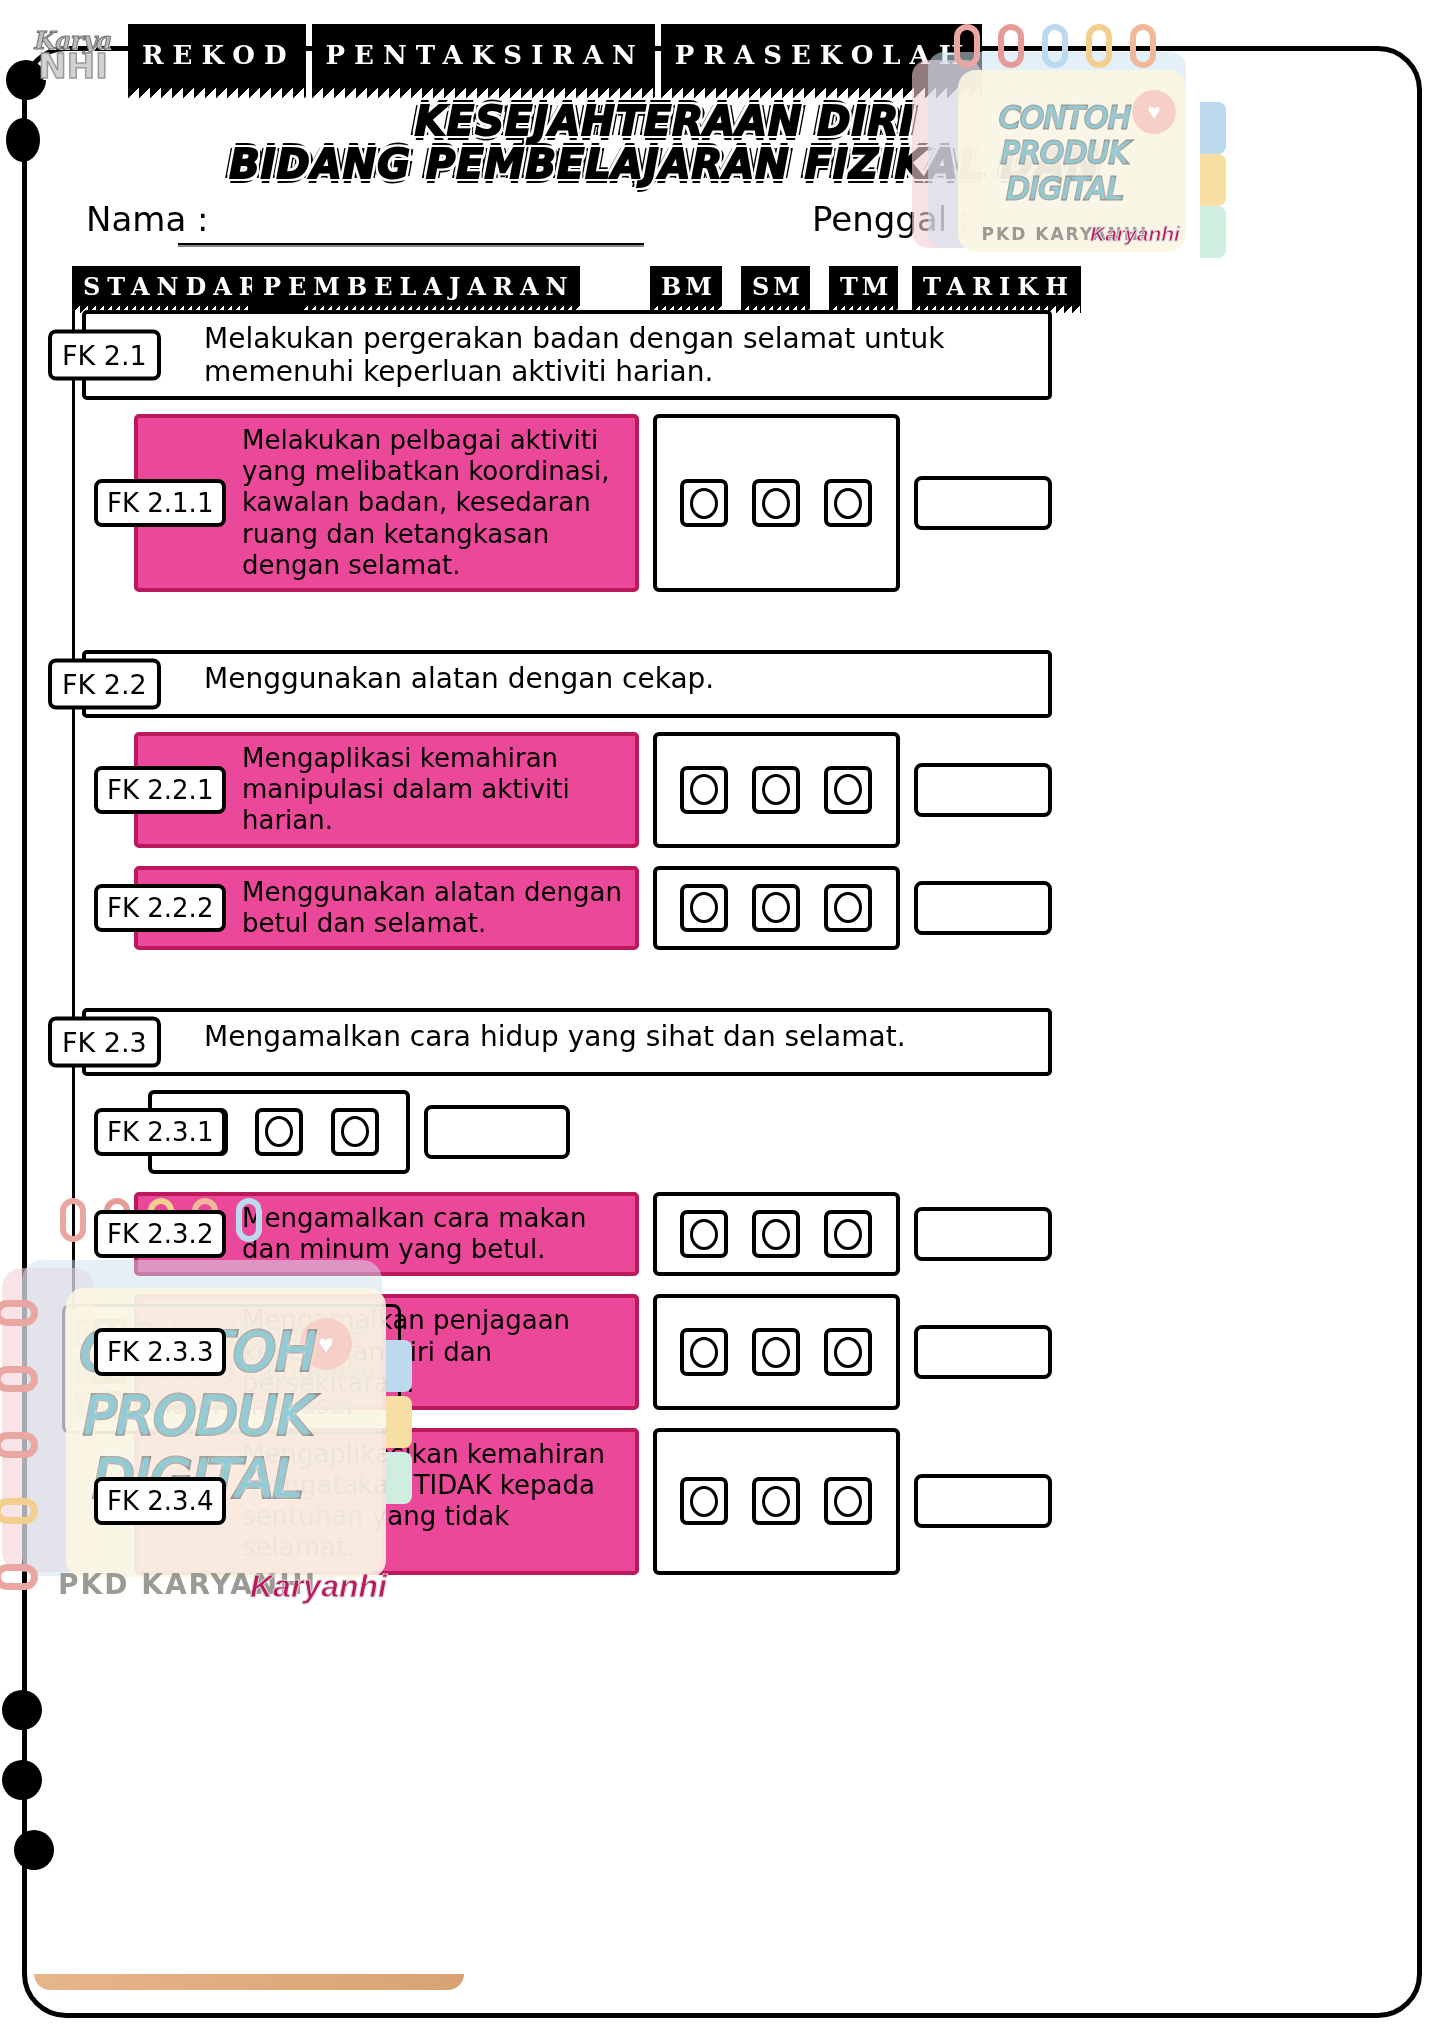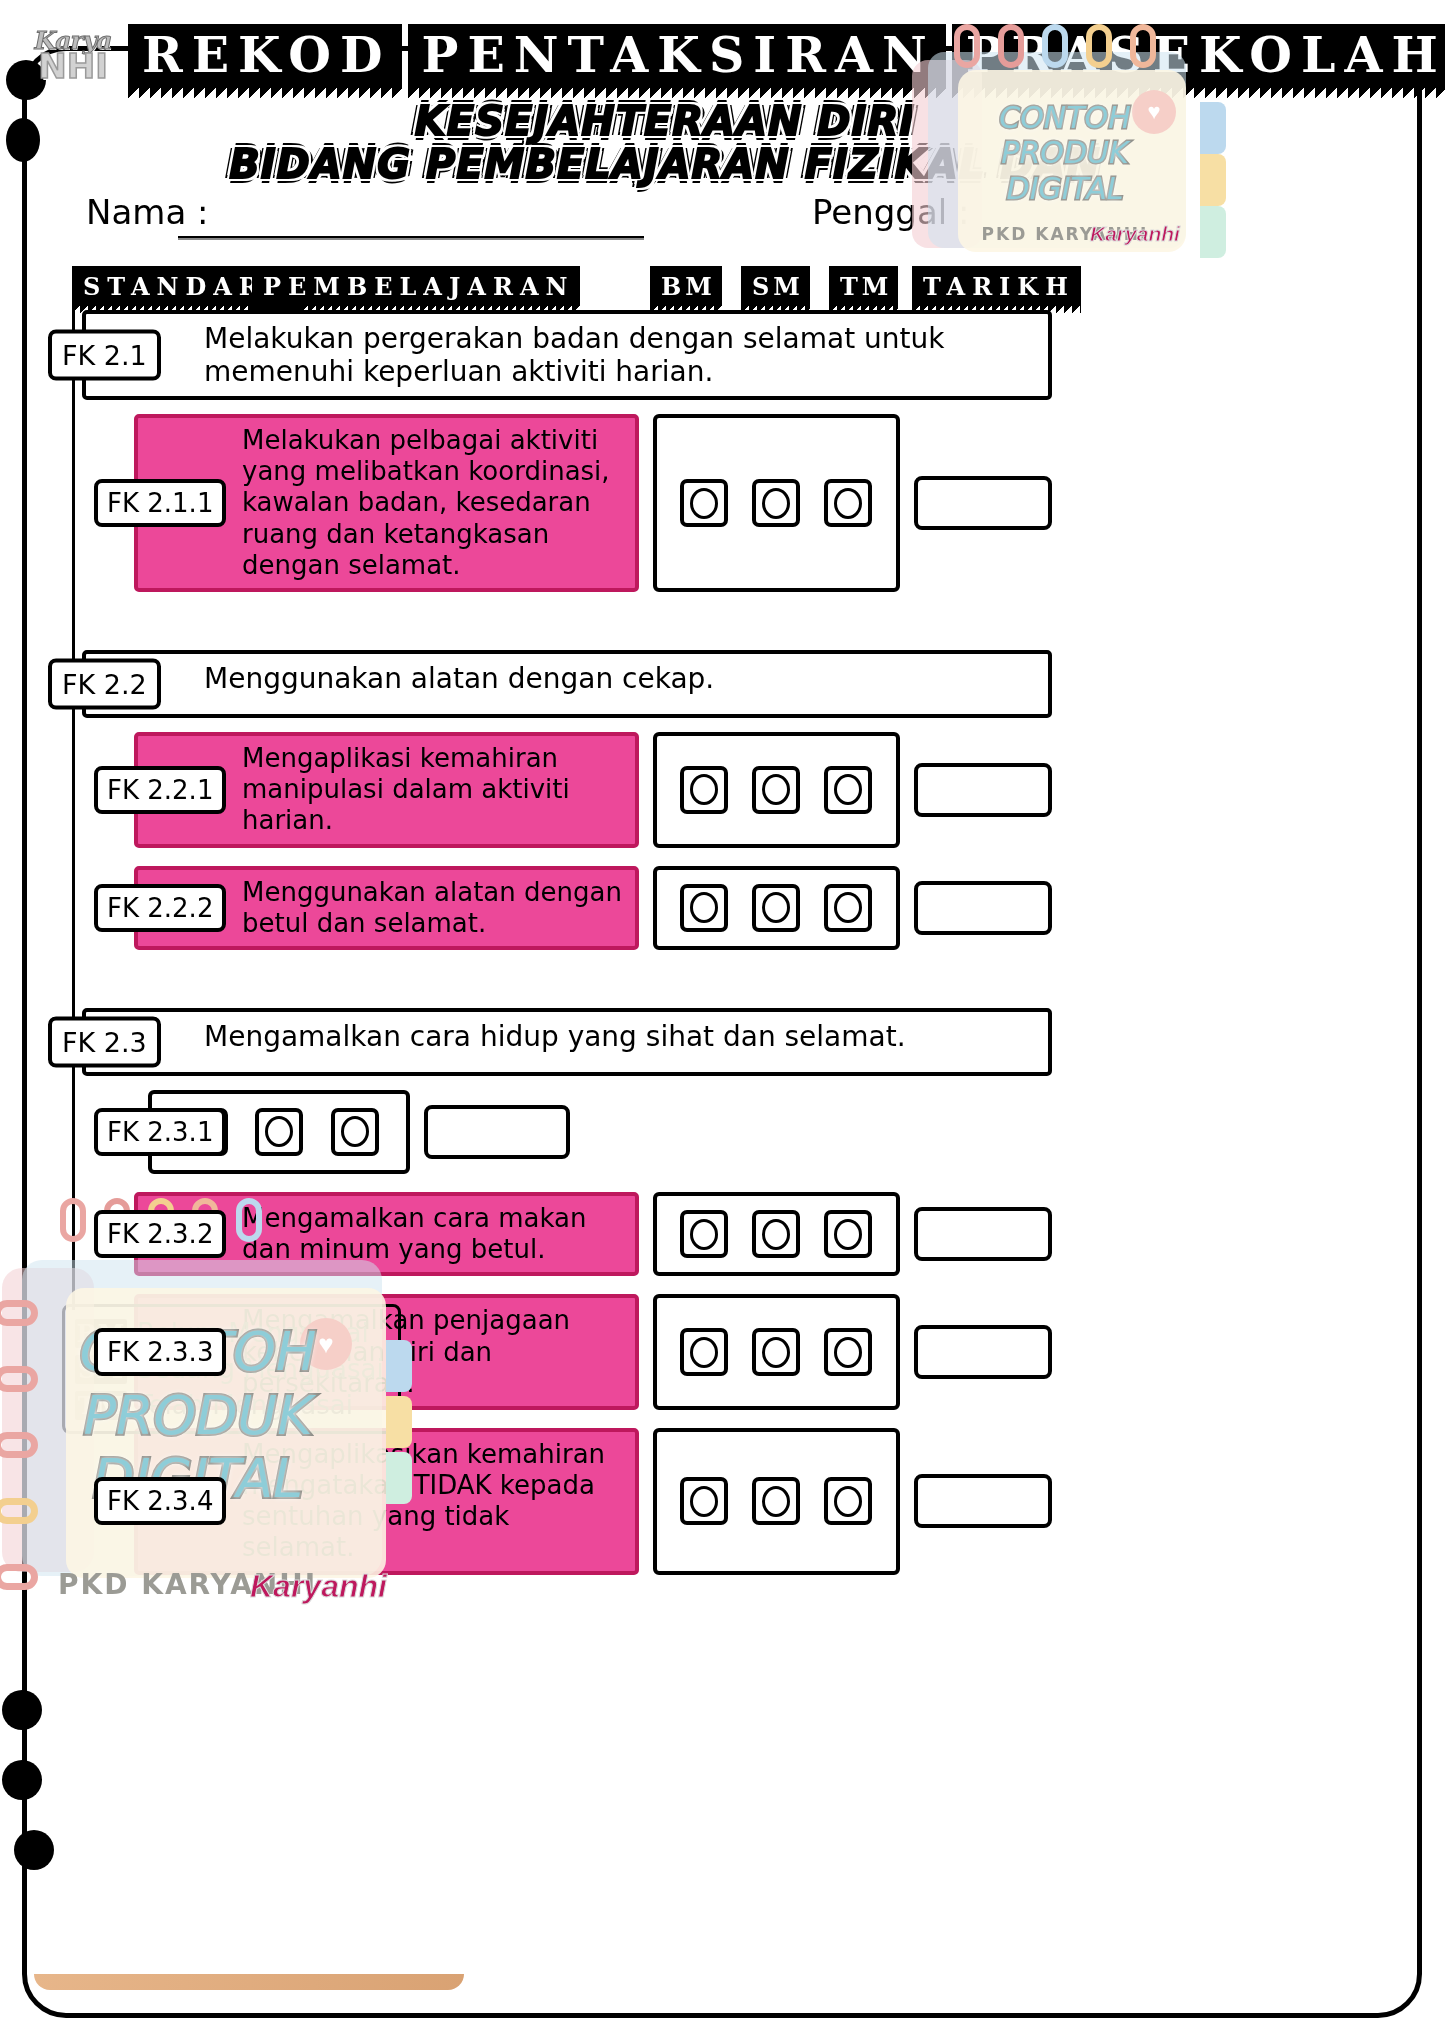--- a/index.html
+++ b/index.html
@@ -53,21 +53,21 @@
 
   
   .title-band{
     position:absolute; left:128px; top:24px;
     width:1160px; height:64px;
     display:flex; align-items:stretch; gap:6px;
   }
   .tword{
     background:#000; color:#fff;
     font-family:"DejaVu Serif", serif;
-    font-weight:bold; font-size:49px;
+    font-weight:bold; font-size:26px;
     letter-spacing:9px;
     padding:6px 10px 8px 14px;
     display:flex; align-items:center;
     position:relative;
   }
   .tword::after{
     content:""; position:absolute; left:0; right:0; bottom:-10px; height:11px;
     background:
       linear-gradient(135deg,#000 50%,transparent 51%) 0 0/11px 11px repeat-x;
   }
@@ -83,21 +83,21 @@
     letter-spacing:1px;
     -webkit-text-stroke:2px #000;
     text-shadow:
        3px 0 0 #fff, -3px 0 0 #fff, 0 3px 0 #fff, 0 -3px 0 #fff,
        3px 3px 0 #fff, -3px -3px 0 #fff, 3px -3px 0 #fff, -3px 3px 0 #fff,
        5px 0 0 #000, -5px 0 0 #000, 0 5px 0 #000, 0 -5px 0 #000;
   }
 
   
   .nama-row{
-    position:absolute; left:0; top:192px; width:1445px; height:60px;
+    position:absolute; left:0; top:199px; width:1445px; height:60px;
   }
   .nama-label{
     position:absolute; left:86px; top:0;
     font-family:"DejaVu Sans", sans-serif; font-size:34px; font-weight:500;
     color:#000;
   }
   .nama-line{
     position:absolute; left:178px; top:44px; width:466px; height:4px;
     background:#3a3a3a; border-top:2px solid #000; border-bottom:2px solid #888;
   }

